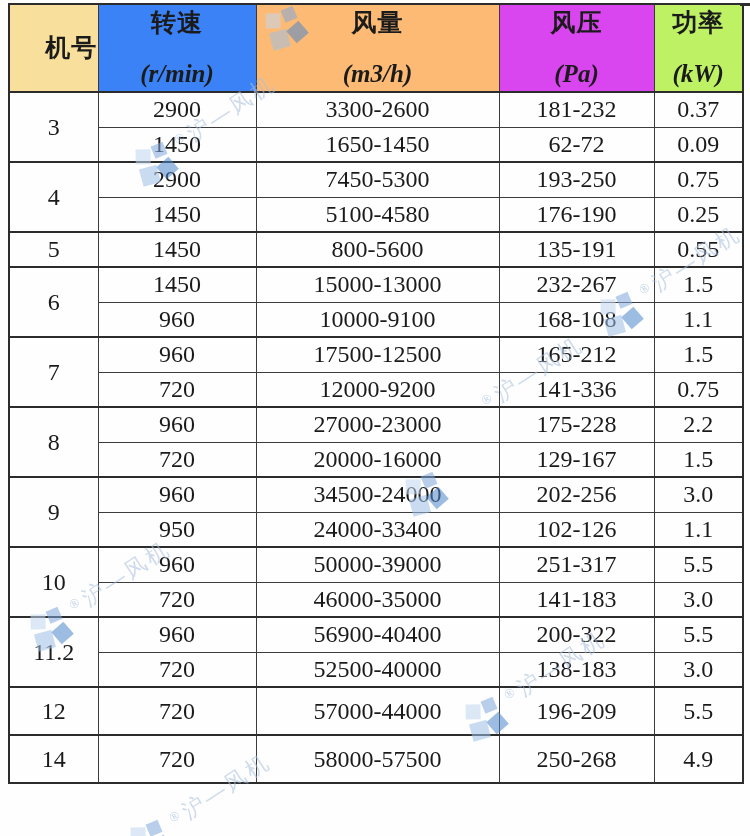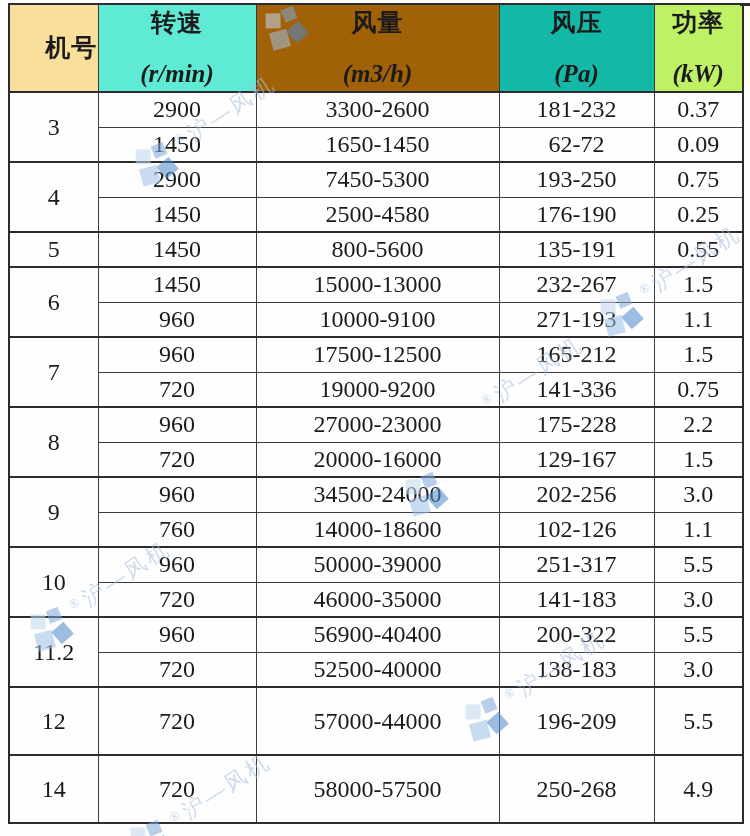--- a/index.html
+++ b/index.html
@@ -56,21 +56,21 @@
 
   td {
     border: 1.2px solid #3c3c3c;
     text-align: center; vertical-align: middle;
     font-size: 24px;
     color: #1a1a1a;
     padding: 0;
     background: transparent;
   }
   tr.std  { height: 35px; }
-  tr.tall { height: 68px; }
+  tr.tall { height: 48px; }
   tr.group-start td { border-top: 2.2px solid #2c2c2c; }
   td.machine-cell { font-size: 24px; }
 
   
   .wm {
     position: absolute;
     display: flex;
     align-items: flex-end;
     gap: 5px;
     transform: rotate(-33deg);
@@ -189,29 +189,29 @@
         <col class="c-airflow">
         <col class="c-press">
         <col class="c-power">
     </colgroup>
     <thead>
       <tr>
         <th style="background: rgb(248, 223, 155); padding-left: 35px;">
           <span class="h-title">机号</span>
 
         </th>
-        <th style="background: #5eead4;">
+        <th style="background: #3b82f6;">
           <span class="h-title">转速</span>
           <span class="h-unit">(r/min)</span>
         </th>
-        <th style="background: #a16207;">
+        <th style="background: #fdba74;">
           <span class="h-title">风量</span>
           <span class="h-unit">(m3/h)</span>
         </th>
-        <th style="background: #14b8a6;">
+        <th style="background: #d946ef;">
           <span class="h-title">风压</span>
           <span class="h-unit">(Pa)</span>
         </th>
         <th style="background: #bef264;">
           <span class="h-title">功率</span>
           <span class="h-unit">(kW)</span>
         </th>
       </tr>
     </thead>
     <tbody>
@@ -230,54 +230,54 @@
         </tr>
         <tr class="group-start std">
           <td rowspan="2" class="machine-cell">4</td>
           <td>2900</td>
           <td>7450-5300</td>
           <td>193-250</td>
           <td>0.75</td>
         </tr>
         <tr class="std">
           <td>1450</td>
-          <td>2500-4580</td>
+          <td>5100-4580</td>
           <td>176-190</td>
           <td>0.25</td>
         </tr>
         <tr class="group-start std">
           <td rowspan="1" class="machine-cell">5</td>
           <td>1450</td>
           <td>800-5600</td>
           <td>135-191</td>
           <td>0.55</td>
         </tr>
         <tr class="group-start std">
           <td rowspan="2" class="machine-cell">6</td>
           <td>1450</td>
           <td>15000-13000</td>
           <td>232-267</td>
           <td>1.5</td>
         </tr>
         <tr class="std">
           <td>960</td>
           <td>10000-9100</td>
-          <td>271-193</td>
+          <td>168-108</td>
           <td>1.1</td>
         </tr>
         <tr class="group-start std">
           <td rowspan="2" class="machine-cell">7</td>
           <td>960</td>
           <td>17500-12500</td>
           <td>165-212</td>
           <td>1.5</td>
         </tr>
         <tr class="std">
           <td>720</td>
-          <td>19000-9200</td>
+          <td>12000-9200</td>
           <td>141-336</td>
           <td>0.75</td>
         </tr>
         <tr class="group-start std">
           <td rowspan="2" class="machine-cell">8</td>
           <td>960</td>
           <td>27000-23000</td>
           <td>175-228</td>
           <td>2.2</td>
         </tr>
@@ -288,22 +288,22 @@
           <td>1.5</td>
         </tr>
         <tr class="group-start std">
           <td rowspan="2" class="machine-cell">9</td>
           <td>960</td>
           <td>34500-24000</td>
           <td>202-256</td>
           <td>3.0</td>
         </tr>
         <tr class="std">
-          <td>760</td>
-          <td>14000-18600</td>
+          <td>950</td>
+          <td>24000-33400</td>
           <td>102-126</td>
           <td>1.1</td>
         </tr>
         <tr class="group-start std">
           <td rowspan="2" class="machine-cell">10</td>
           <td>960</td>
           <td>50000-39000</td>
           <td>251-317</td>
           <td>5.5</td>
         </tr>

